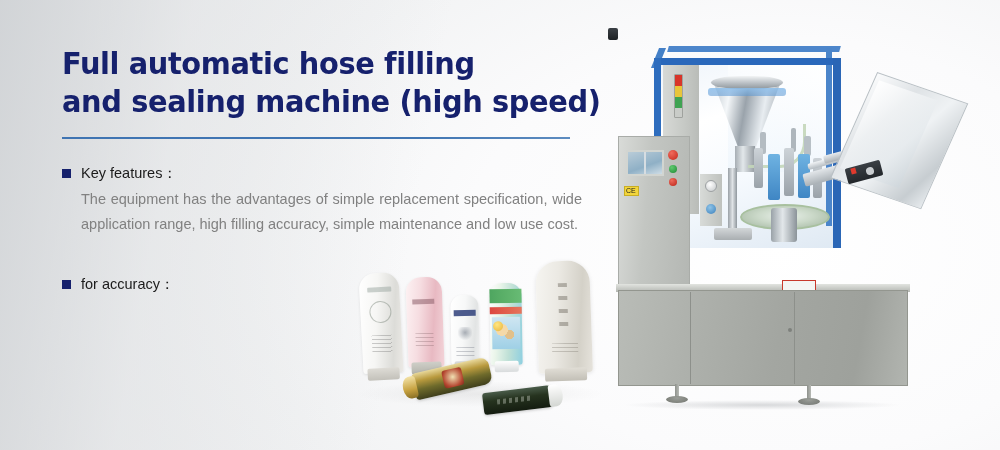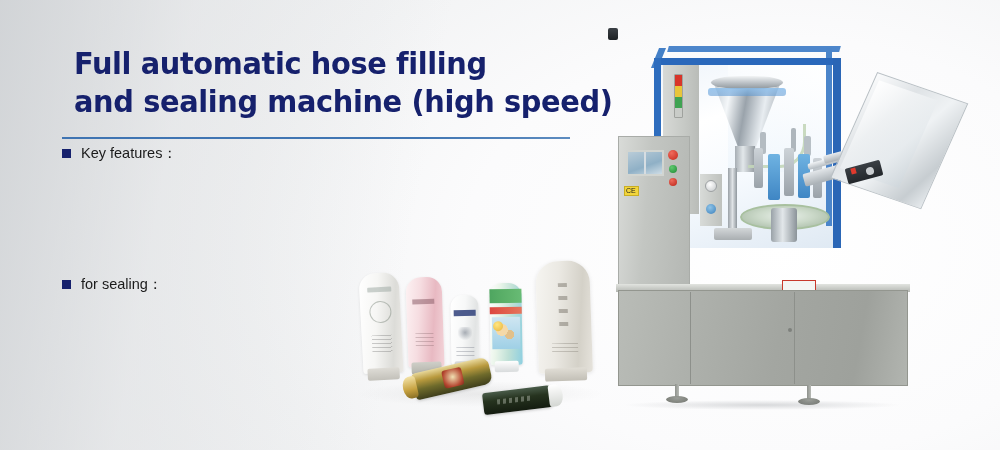--- a/index.html
+++ b/index.html
@@ -17,41 +17,41 @@
     background-blend-mode: normal;
   }
   #bg-vignette {
     position: absolute; inset: 0;
     background: linear-gradient(100deg, rgba(205,208,211,0.85) 0%, rgba(222,224,226,0.5) 18%, rgba(255,255,255,0) 42%);
     pointer-events: none;
   }
 
   
   #text-col {
-    position: absolute; left: 74px; top: 44px; width: 530px;
+    position: absolute; left: 62px; top: 44px; width: 530px;
   }
   .title {
     color: #16216d;
     font-family: "DejaVu Sans", sans-serif;
     font-weight: bold;
     font-size: 31px;
     line-height: 38px;
     letter-spacing: -0.4px;
     transform: scaleX(0.93);
     transform-origin: left center;
     white-space: nowrap;
   }
   #divider {
     position: absolute; left: 62px; top: 137px;
     width: 508px; height: 2px;
     background: linear-gradient(90deg, #3f74b2 0%, #4176b3 70%, #5d8cc0 100%);
   }
 
   .feature-block { position: absolute; left: 62px; }
-  #block-1 { top: 144px; width: 520px; }
+  #block-1 { top: 164px; width: 520px; }
   #block-2 { top: 275px; width: 290px; }
 
   .bullet-head {
     display: flex; align-items: center;
     color: #1b1b1b;
     font-size: 14.5px;
     margin-bottom: 4px;
   }
   .bullet-square {
     width: 9px; height: 9px;
@@ -334,26 +334,27 @@
     <div class="title">and sealing machine (high speed)</div>
   </div>
 
   <div id="divider"></div>
 
   <div class="feature-block" id="block-1">
     <div class="bullet-head">
       <span class="bullet-square"></span>
       <span>Key features：</span>
     </div>
+    <div class="bullet-body">The equipment has the advantages of simple replacement specification, wide application range, high filling accuracy, simple maintenance and low use cost.</div>
   </div>
 
   <div class="feature-block" id="block-2">
     <div class="bullet-head">
       <span class="bullet-square"></span>
-      <span>for sealing：</span>
+      <span>for accuracy：</span>
     </div>
   </div>
 
   <div id="machine">
     <div id="interior"></div>
     <div id="interior-shade"></div>
     <div id="panel-back"></div>
 
     <div class="frm" id="frm-top-back"></div>
     <div class="frm" id="frm-diag-l"></div>

